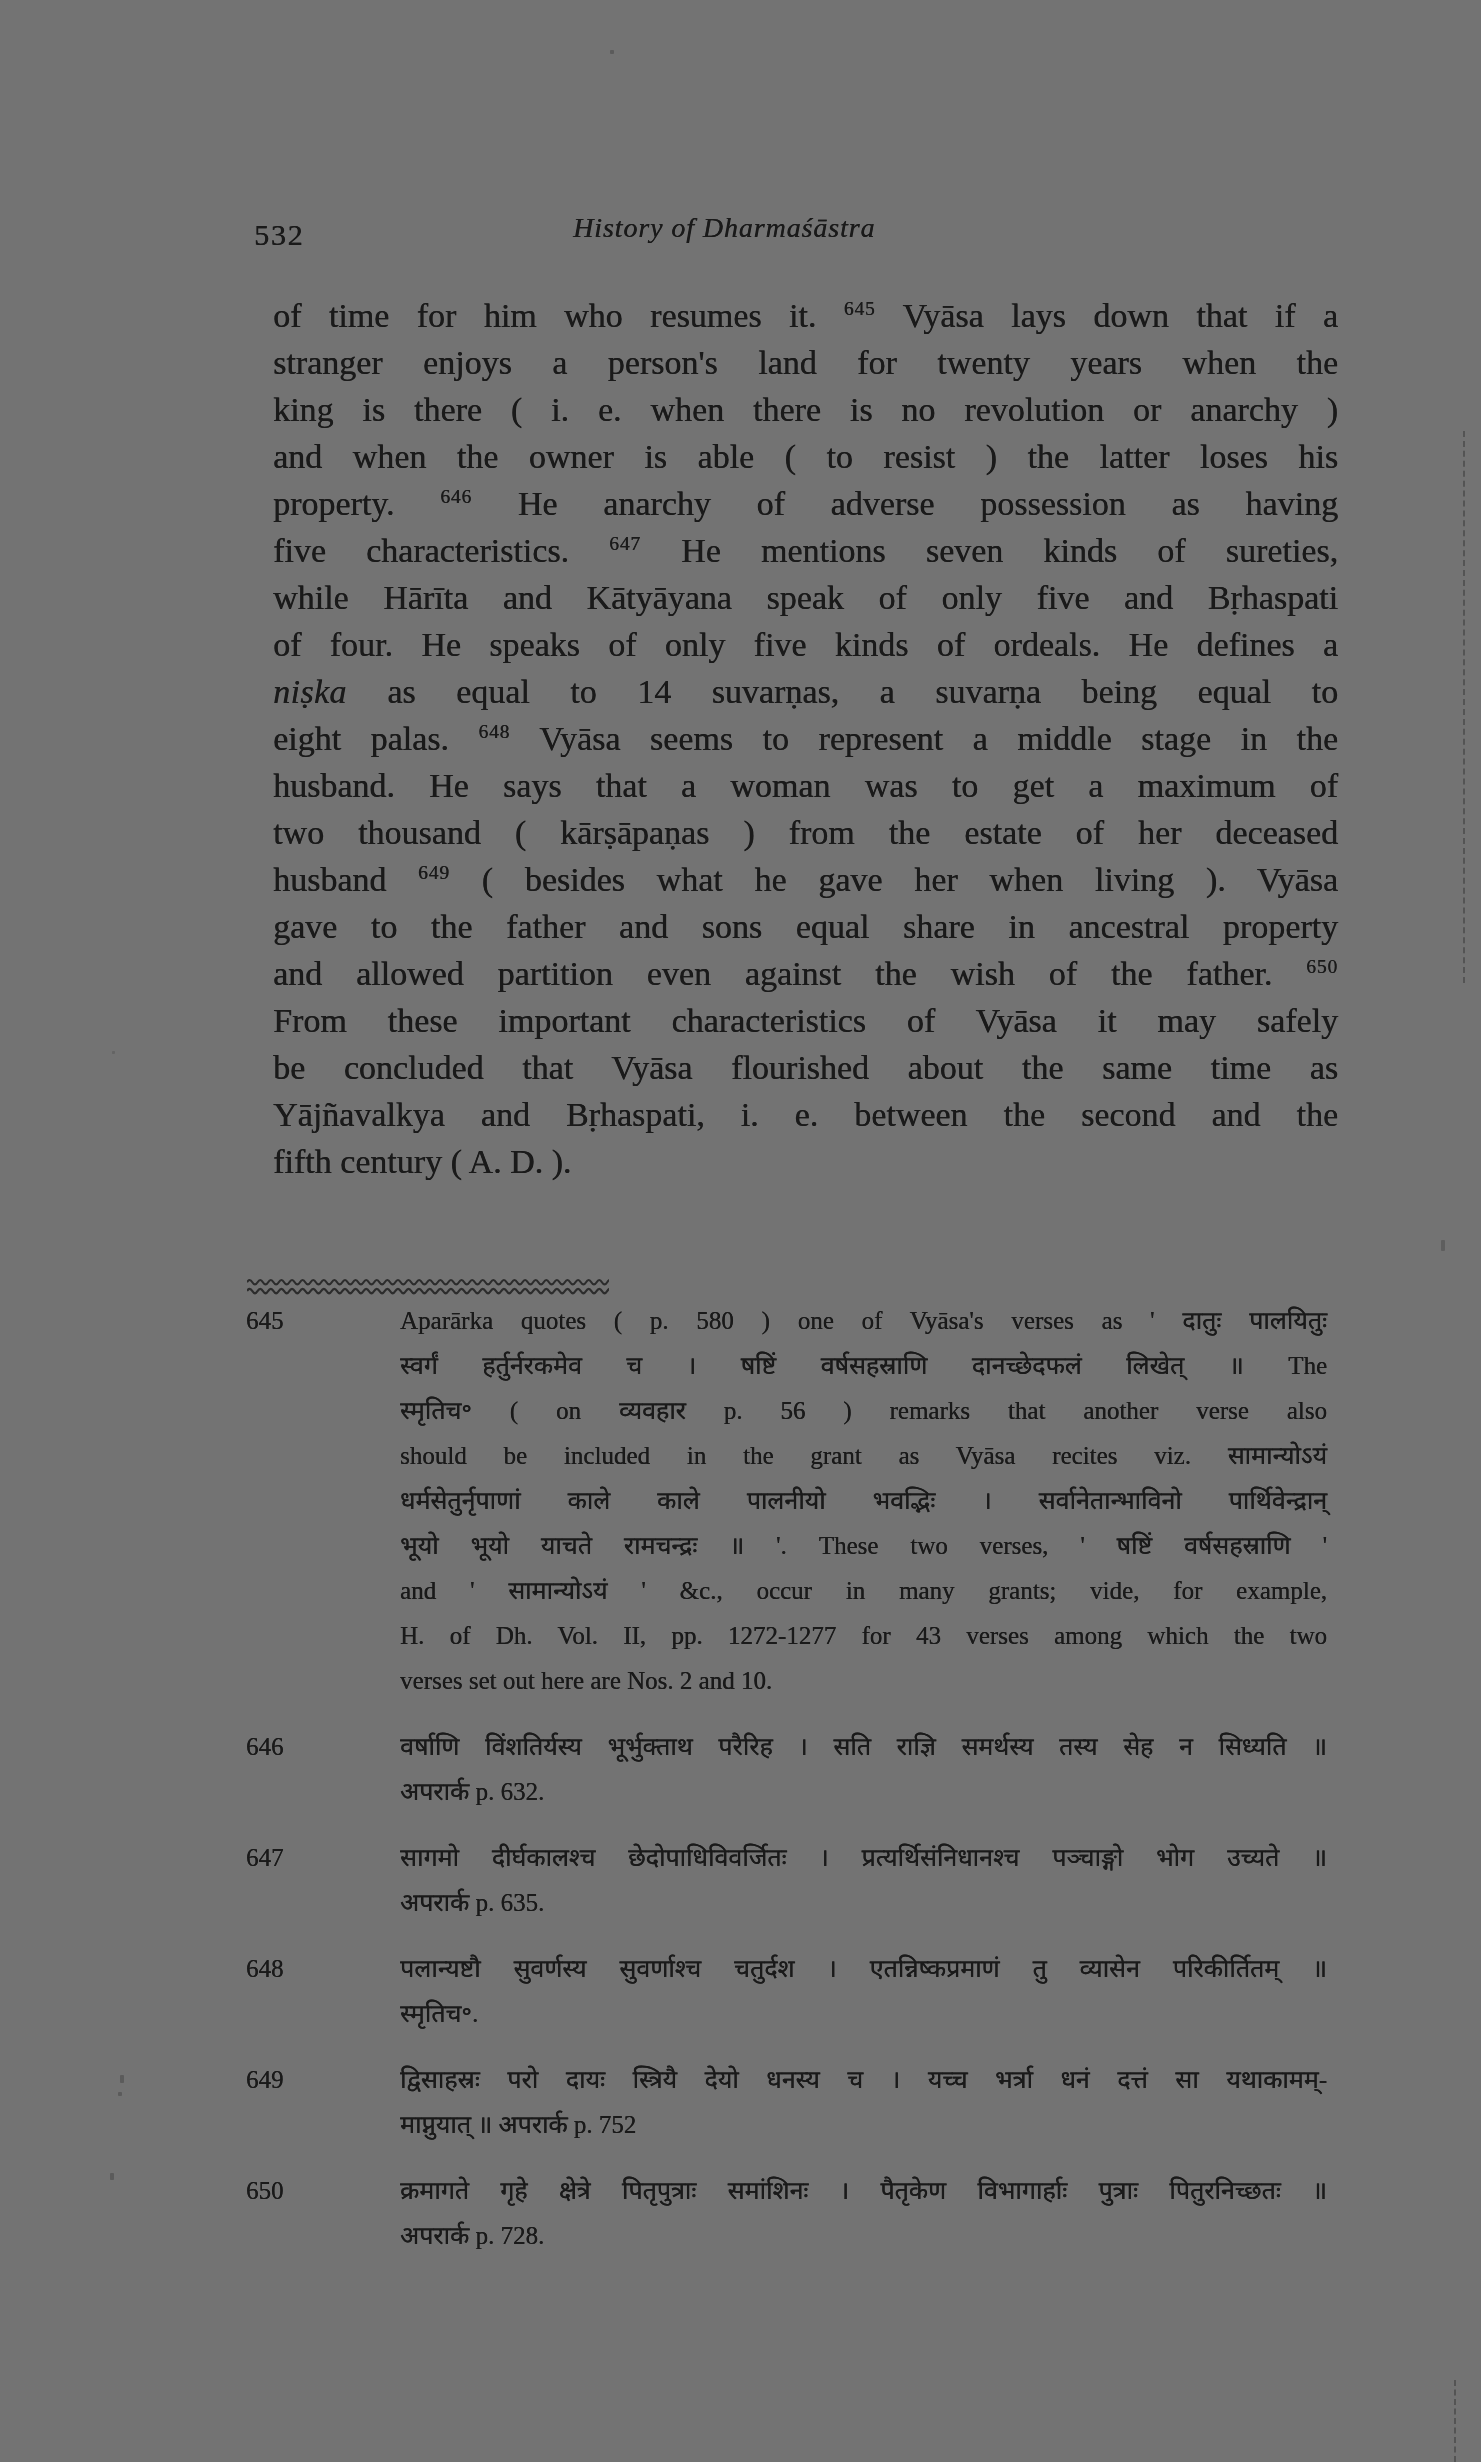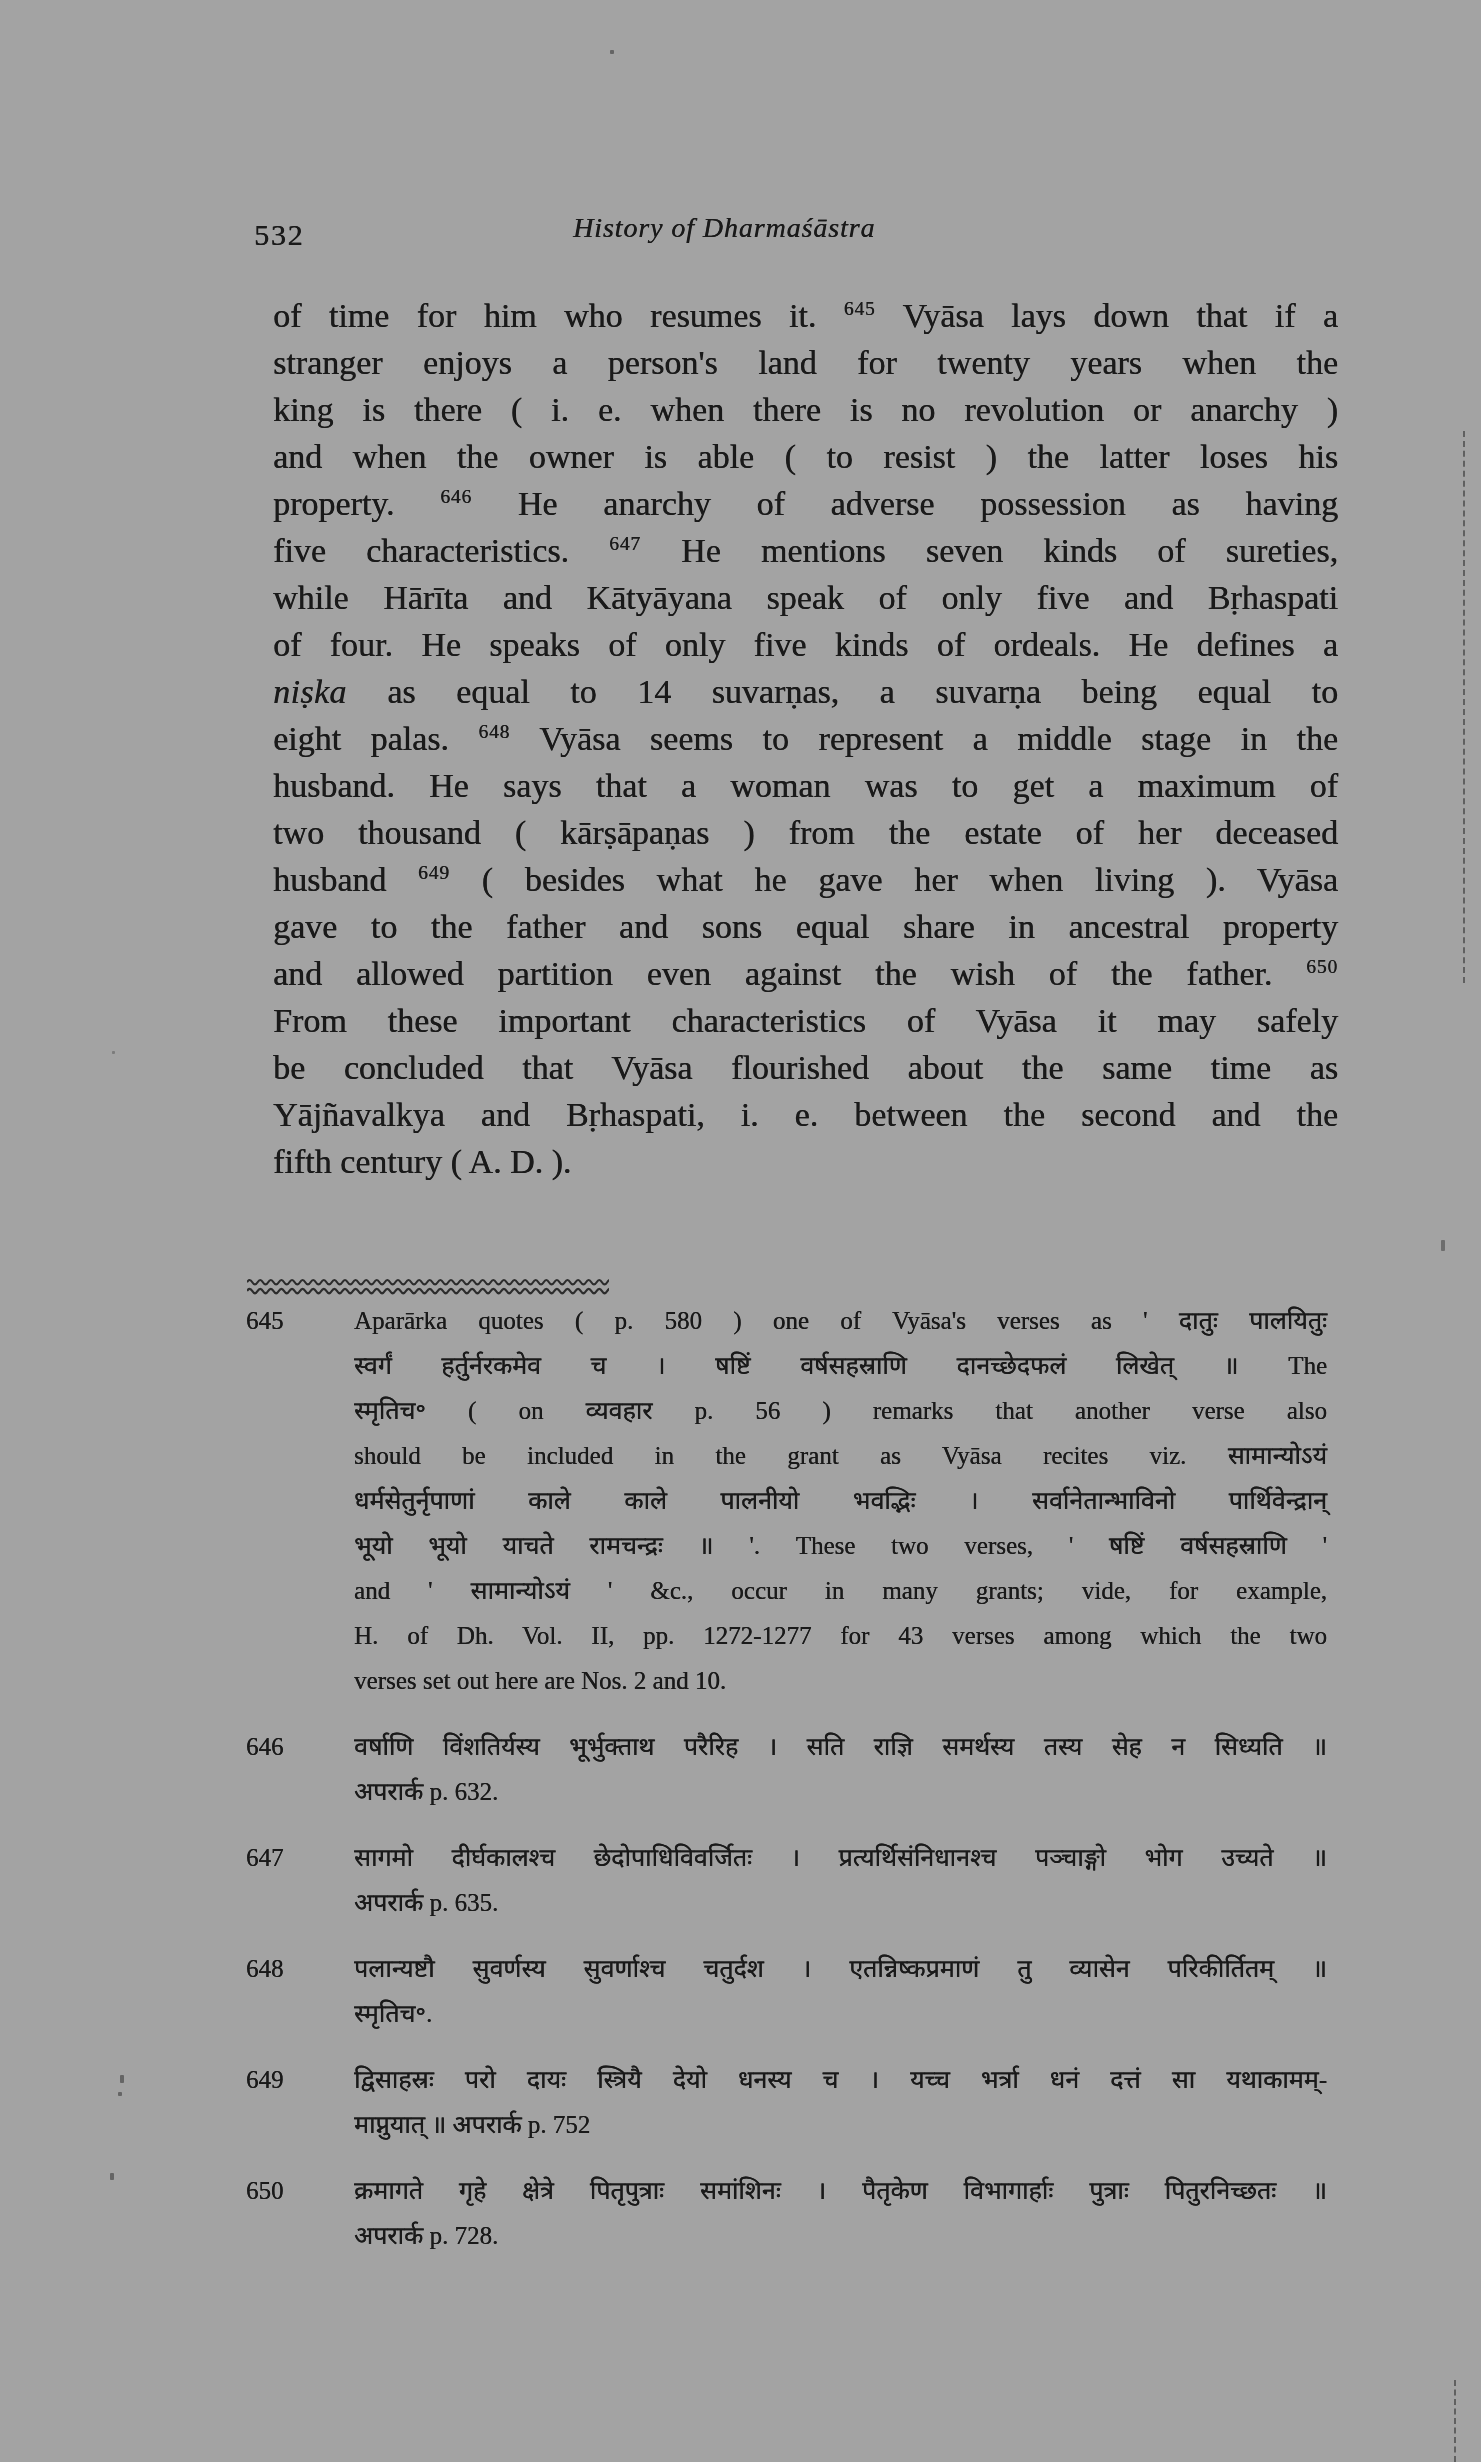--- a/index.html
+++ b/index.html
@@ -1,19 +1,19 @@
 <!DOCTYPE html>
 <html style="font-size:14px"><head>
 <meta charset="utf-8">
 <style>
   html,body{margin:0;padding:0;background:#e8e8e4;}
   .page{
     position:relative;
     width:1482px;height:2462px;
-    background:#a3a3a3;
+    background:#737373;
     overflow:hidden;
     font-family:"Liberation Serif","DejaVu Serif",serif;
     color:#1a1a1a;
   }
   
   .pagenum{
     position:absolute;left:254px;top:218px;
     font-size:30px;letter-spacing:1.8px;
     text-shadow:0.4px 0 0 currentColor;
   }
@@ -33,21 +33,21 @@
   .body-line:last-child{text-align-last:left;}
   .body-line sup{font-size:19.4px;line-height:0;vertical-align:12.4px;letter-spacing:0.9px;}
   .body-line i{letter-spacing:0.4px;}
   
   .divider{position:absolute;left:247px;top:1276px;width:362px;height:23px;}
   
   .footnotes{position:absolute;left:246px;top:1298px;width:1081px;}
   .footnote{display:flex;margin-bottom:21px;}
   .fn-num{flex:none;width:108px;font-size:25px;line-height:45px;text-shadow:0.3px 0 0 currentColor;}
   .fn-text{flex:1;font-size:25px;line-height:45px;text-shadow:0.3px 0 0 currentColor;}
-  .fn-line{text-align:justify;text-align-last:justify;}
+  .fn-line{text-align:justify;text-align-last:justify;margin-left:46px;}
   .fn-line.last{text-align-last:left;}
   
   .edge-dash{position:absolute;width:0;border-left:2.7px dashed #4a4a4a;opacity:.75;}
   .edge-dash.seg1{left:1463px;top:431px;height:552px;}
   .edge-dash.seg2{left:1454px;top:2380px;height:82px;}
   .speck{position:absolute;background:#555;border-radius:0.9px;opacity:.8;}
   .speck.s1{left:610px;top:50px;width:3.5px;height:3.5px;}
   .speck.s2{left:1441px;top:1240px;width:3.5px;height:10.6px;opacity:.7;}
   .speck.s3{left:120px;top:2075px;width:3.5px;height:8px;}
   .speck.s4{left:118px;top:2092px;width:3.5px;height:3.5px;}

